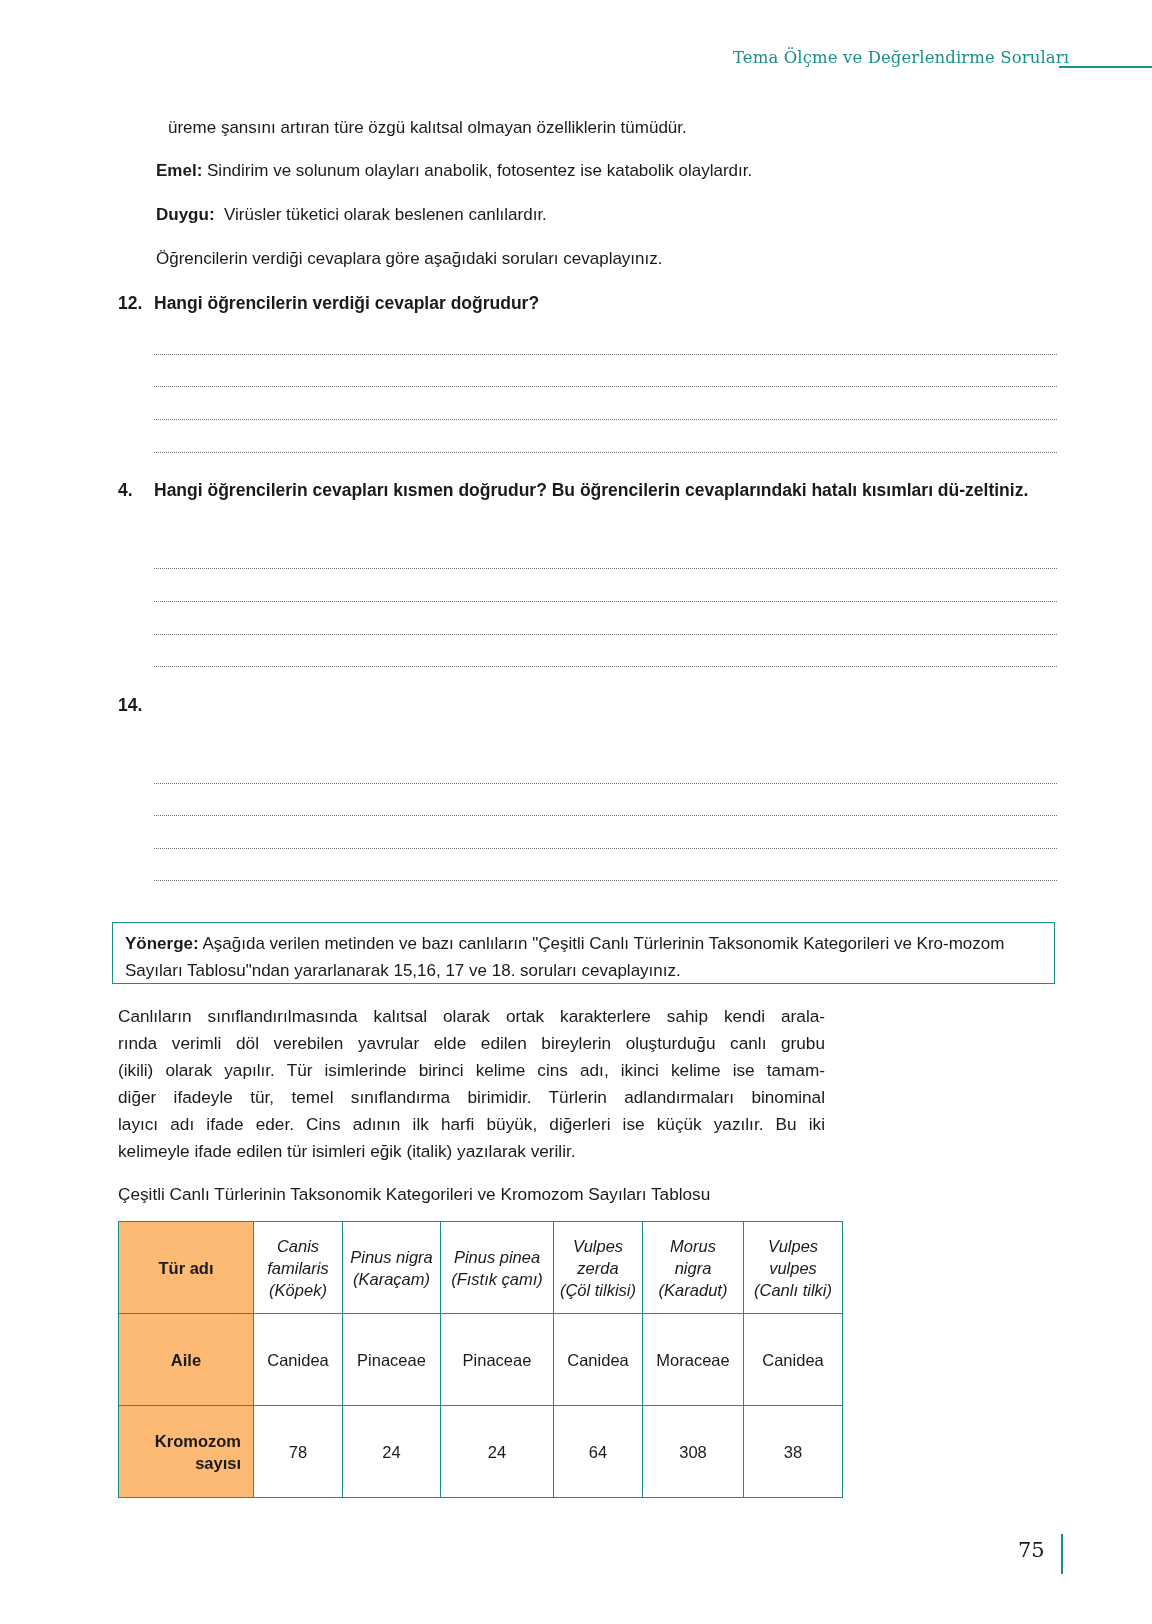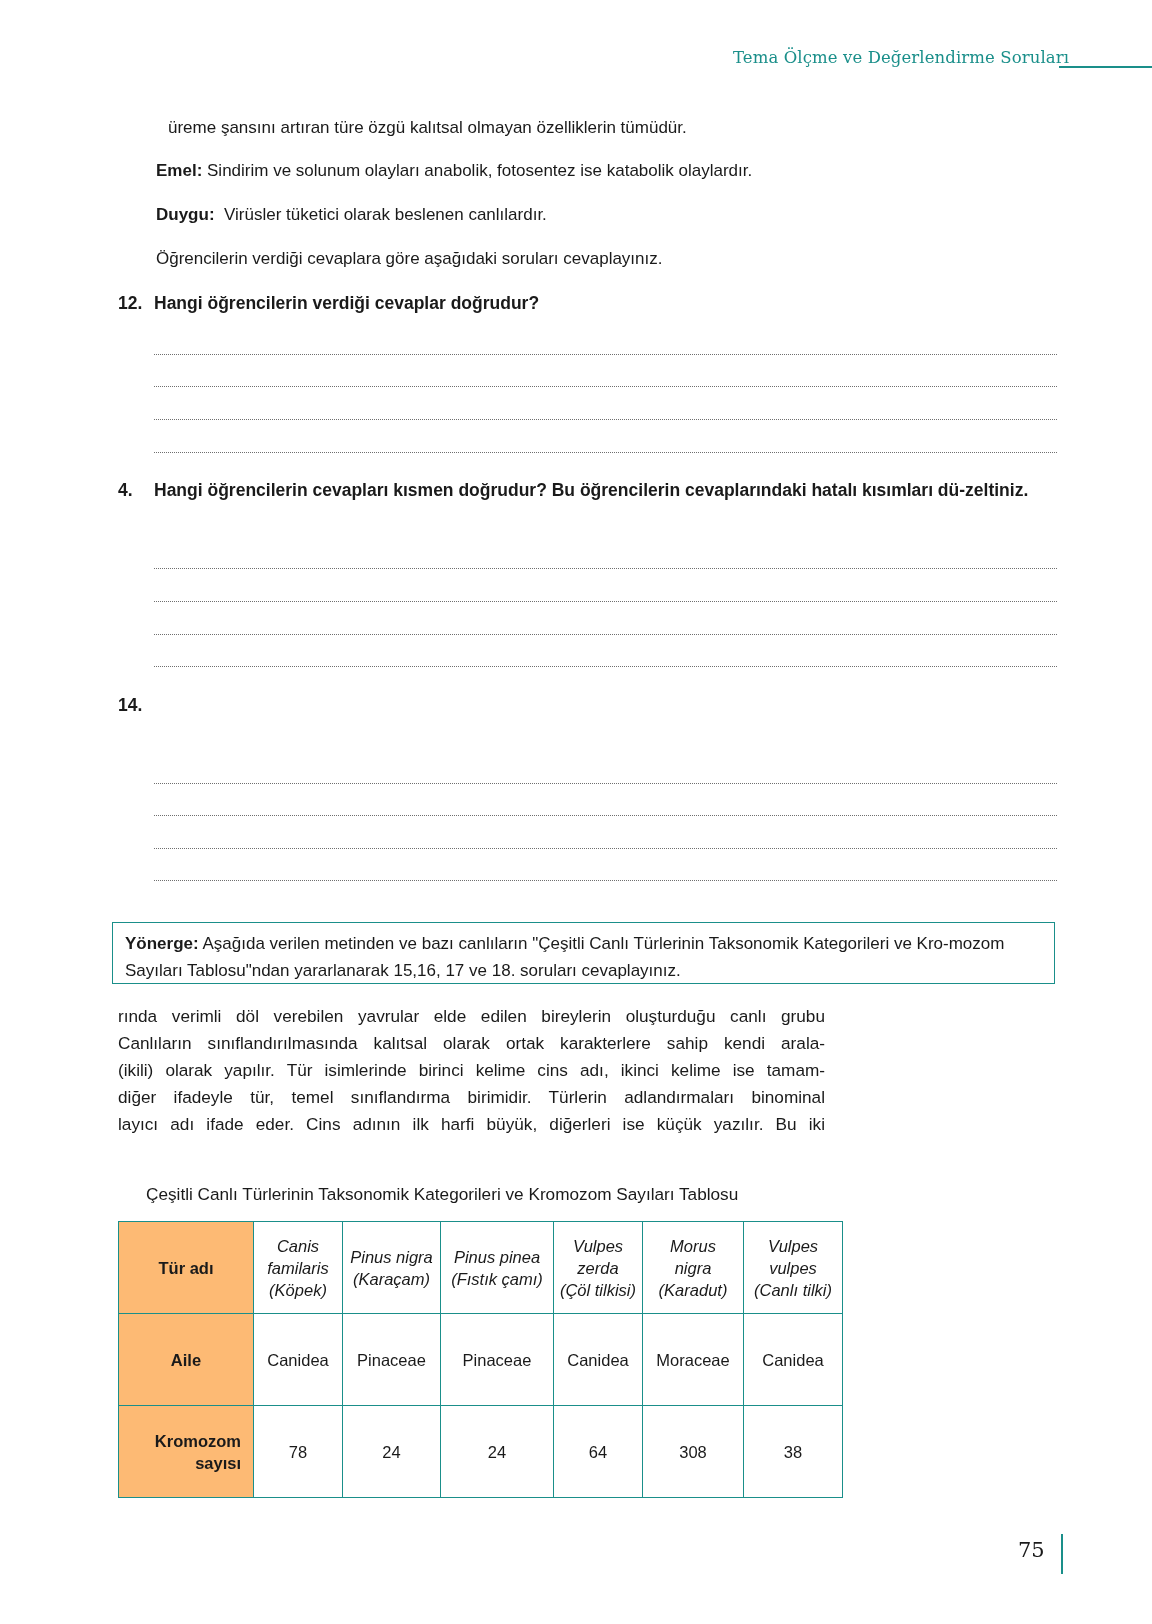--- a/index.html
+++ b/index.html
@@ -22,21 +22,21 @@
 
   .yonerge { left: 112px; top: 922px; width: 943px; height: 62px; border: 1.6px solid #1a8f8a;
              box-sizing: border-box; padding: 7px 0 0 12px; font-size: 17px; line-height: 27px; }
   .yonerge b { font-weight: bold; }
 
   .body-text { left: 118px; top: 1003px; width: 707px; font-size: 17.2px; line-height: 27px;
                text-align: justify; }
   .body-text .line { display: block; text-align: justify; text-align-last: justify; white-space: nowrap; }
   .body-text .line.last { text-align-last: left; }
 
-  .table-caption { left: 118px; top: 1184px; font-size: 17.2px; white-space: nowrap; margin-left: 28px; }
+  .table-caption { left: 118px; top: 1184px; font-size: 17.2px; white-space: nowrap; }
 
   table.tax { position: absolute; left: 118px; top: 1221px; border-collapse: collapse;
               font-size: 16.5px; }
   table.tax td { border: 1.6px solid #1a8f8a; text-align: center; vertical-align: middle;
                  padding: 0 2px; line-height: 22px; }
   table.tax td.rowhead { background: #fdba74; font-weight: bold; width: 110px; }
   table.tax td.sp { font-style: italic; }
   table.tax tr { height: 92px; }
 
   .page-num { left: 1018px; top: 1538px; font-family: "DejaVu Serif", "Liberation Serif", serif;
@@ -82,25 +82,26 @@
 <div class="abs dots" style="top:783px;"></div>
 <div class="abs dots" style="top:815px;"></div>
 <div class="abs dots" style="top:848px;"></div>
 <div class="abs dots" style="top:880px;"></div>
 
 <div class="abs yonerge">
   <b>Yönerge:</b><span> Aşağıda verilen metinden ve bazı canlıların "Çeşitli Canlı Türlerinin Taksonomik Kategorileri ve Kro-mozom Sayıları Tablosu"ndan yararlanarak 15,16, 17 ve 18. soruları cevaplayınız.</span>
 </div>
 
 <div class="abs body-text">
+  <span class="line">Canlıların sınıflandırılmasında kalıtsal olarak ortak karakterlere sahip kendi arala-</span>
   <span class="line">rında verimli döl verebilen yavrular elde edilen bireylerin oluşturduğu canlı grubu</span>
-  <span class="line">Canlıların sınıflandırılmasında kalıtsal olarak ortak karakterlere sahip kendi arala-</span>
   <span class="line">(ikili) olarak yapılır. Tür isimlerinde birinci kelime cins adı, ikinci kelime ise tamam-</span>
   <span class="line">diğer ifadeyle tür, temel sınıflandırma birimidir. Türlerin adlandırmaları binominal</span>
   <span class="line">layıcı adı ifade eder. Cins adının ilk harfi büyük, diğerleri ise küçük yazılır. Bu iki</span>
+  <span class="line last">kelimeyle ifade edilen tür isimleri eğik (italik) yazılarak verilir.</span>
 </div>
 
 <div class="abs table-caption">Çeşitli Canlı Türlerinin Taksonomik Kategorileri ve Kromozom Sayıları Tablosu</div>
 
 <table class="tax">
   <tbody>
       <tr>
     <td class="rowhead" style="width:114px;">Tür adı</td>
     <td class="sp" style="width:84px;">
       <div>Canis</div>

